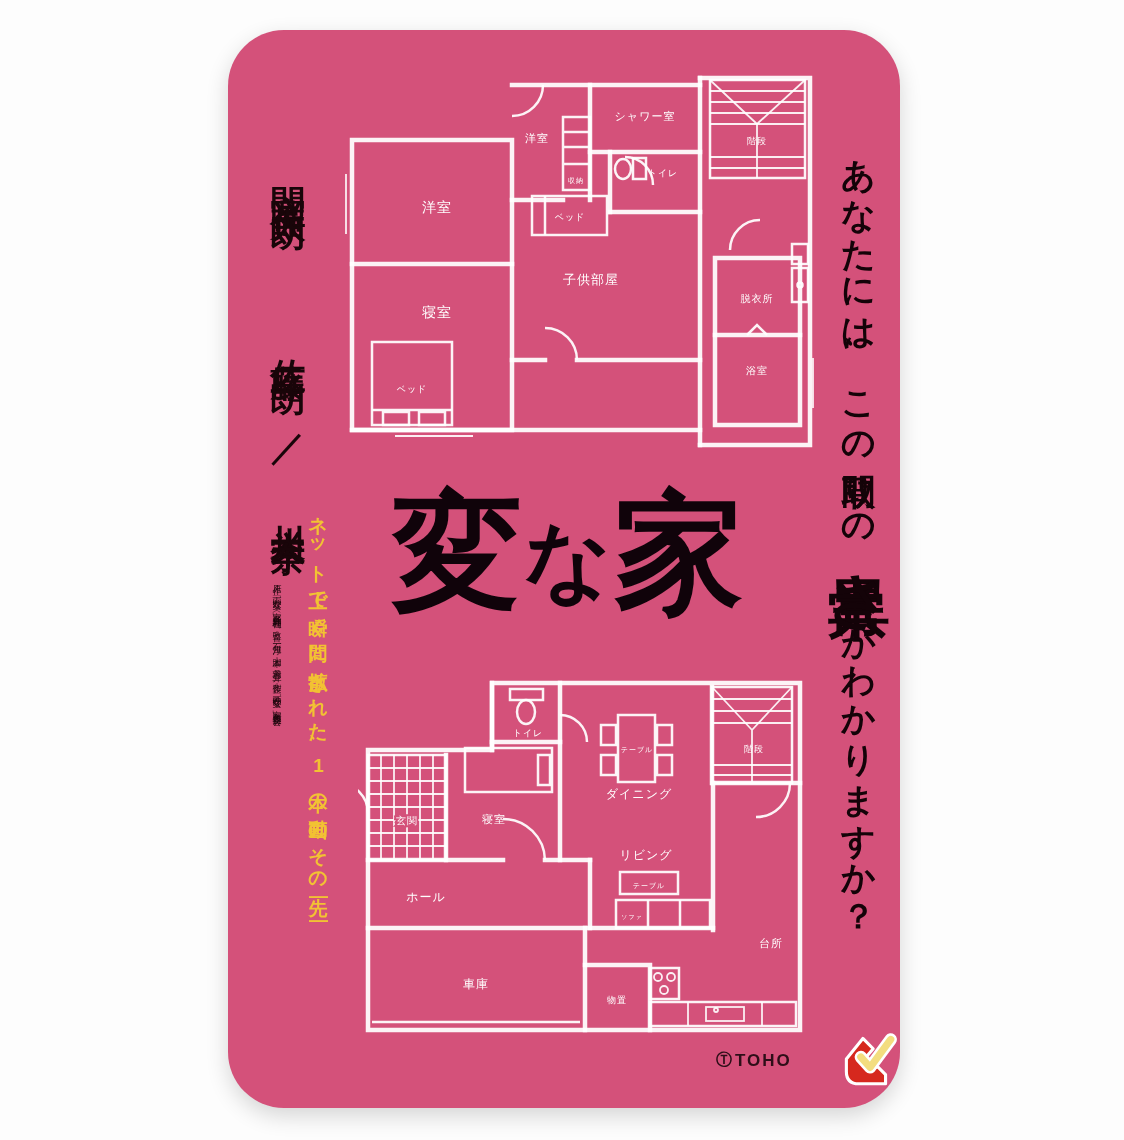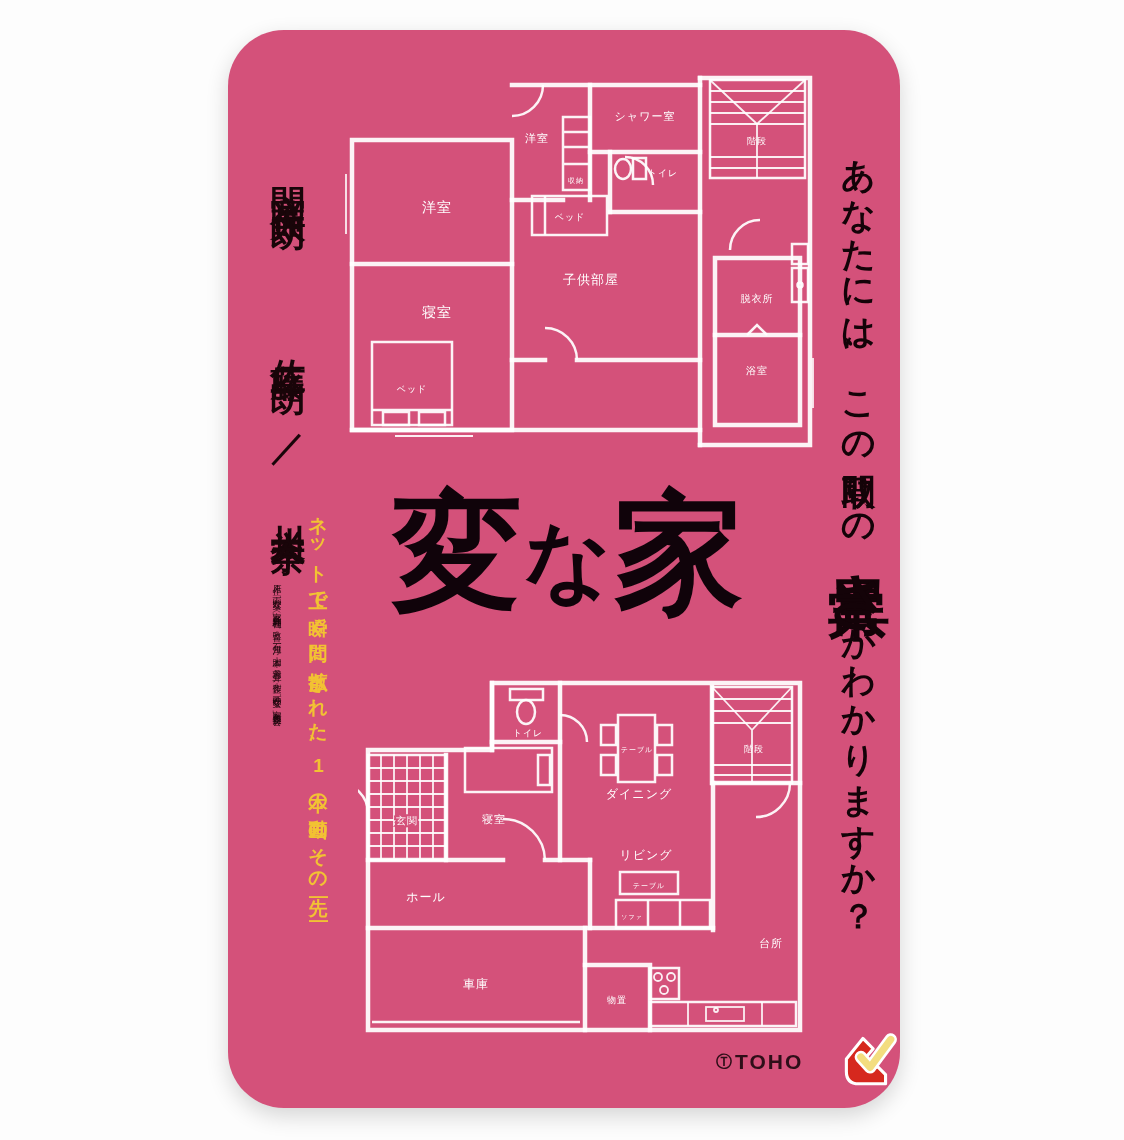--- a/index.html
+++ b/index.html
@@ -53,21 +53,21 @@
   .plan1f{left:130px;top:640px;width:460px;height:380px;}
   .w{stroke:#fff;stroke-width:4.5;fill:none;opacity:.93;stroke-linecap:square;}
   .f{stroke:#fff;stroke-width:2.5;fill:none;opacity:.93;}
   .t{stroke:#fff;stroke-width:1.8;fill:none;opacity:.9;}
   
   .toho{
     position:absolute;left:488px;top:1020px;display:flex;align-items:center;gap:3px;
     color:#2e0e18;font-weight:700;
   }
   .toho .mark{font-size:16px;}
-  .toho .word{font-size:21px;letter-spacing:2px;}
+  .toho .word{font-size:17px;letter-spacing:2px;}
   .mvtk{position:absolute;left:608px;top:994px;width:62px;height:66px;}
 </style>
 </head>
 <body>
 
 <div class="card">
 
   <div class="tagline-right v">
     <span>あなたには、この間取りの</span><span class="emph">異常さ</span><span>がわかりますか？</span>
   </div>

